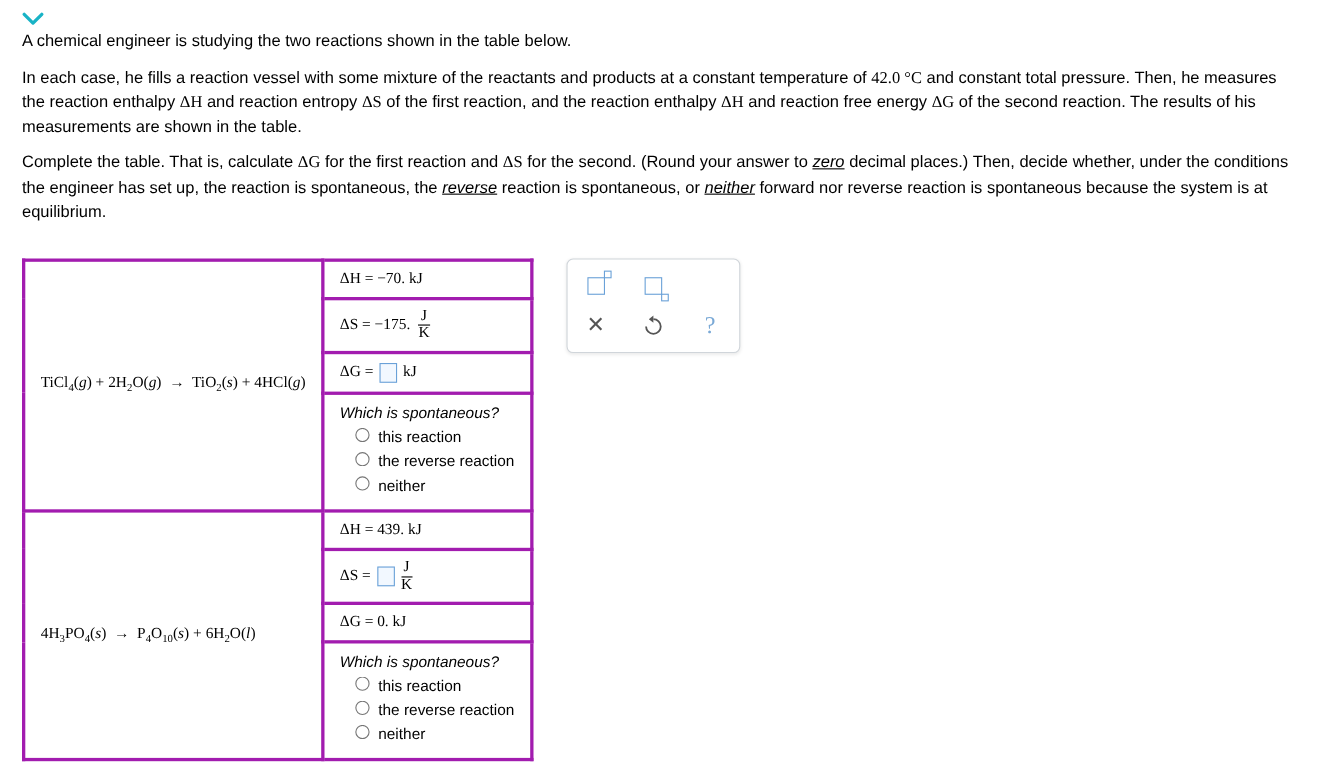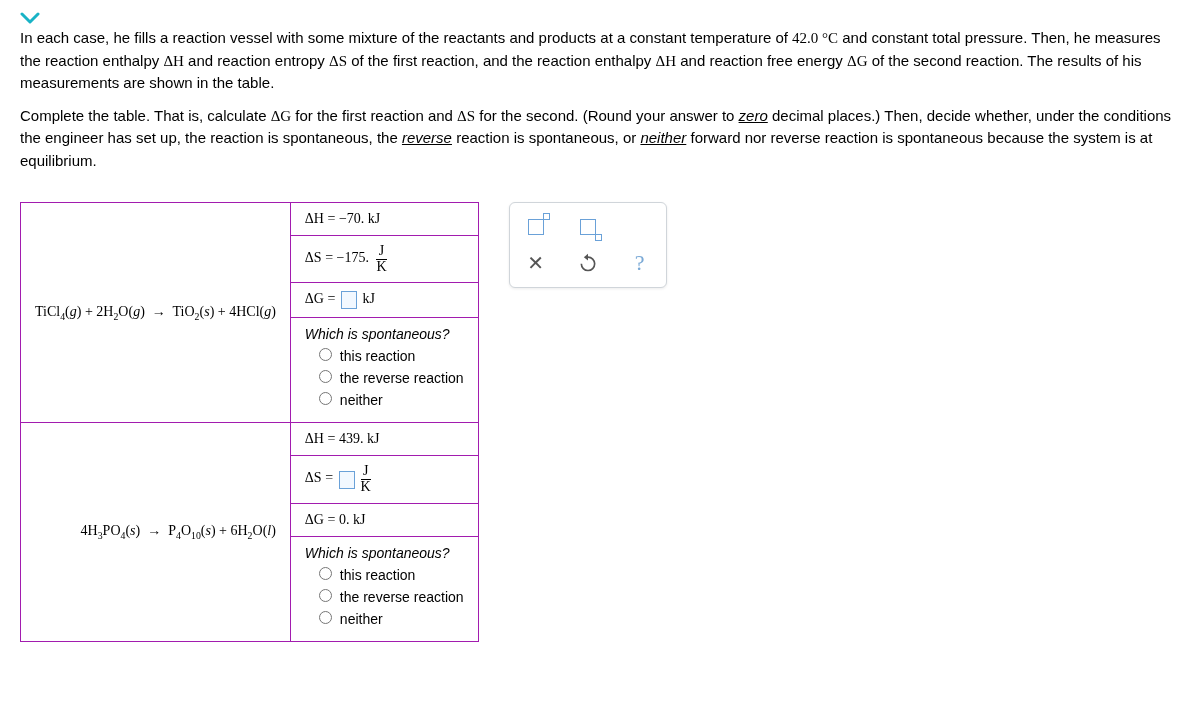--- a/index.html
+++ b/index.html
@@ -21,21 +21,21 @@
     .content-area {
       display: flex;
       margin-top: 30px;
       align-items: flex-start;
       gap: 30px;
     }
     table.reactions {
       border-collapse: collapse;
     }
     table.reactions td {
-      border: 1px solid #a21caf;
+      border: 3px solid #a21caf;
       padding: 8px 14px;
       vertical-align: middle;
       font-size: 14px;
     }
     td.reaction-cell {
       padding: 18px 22px;
       font-size: 16px;
       white-space: nowrap;
       margin-top: 24px;
     }
@@ -90,20 +90,23 @@
 <body>
 
 
 
 <svg class="chevron" viewBox="0 0 20 12">
     <path d="M2 2 L10 10 L18 2" stroke="#19b3c6" stroke-width="3" fill="none" stroke-linecap="round" stroke-linejoin="round"></path>
   </svg>
 
 <div class="intro">
   <p>
+    <span>A chemical engineer is studying the two reactions shown in the table below.</span>
+  </p>
+  <p>
     <span>In each case, he fills a reaction vessel with some mixture of the reactants and products at a constant temperature of </span><span style="font-family:'Times New Roman',serif;">42.0 °C</span><span> and constant total pressure. Then, he measures the reaction enthalpy </span><span style="font-family:'Times New Roman',serif;">ΔH</span><span> and reaction entropy </span><span style="font-family:'Times New Roman',serif;">ΔS</span><span> of the first reaction, and the reaction enthalpy </span><span style="font-family:'Times New Roman',serif;">ΔH</span><span> and reaction free energy </span><span style="font-family:'Times New Roman',serif;">ΔG</span><span> of the second reaction. The results of his measurements are shown in the table.</span>
   </p>
   <p>
     <span>Complete the table. That is, calculate </span><span style="font-family:'Times New Roman',serif;">ΔG</span><span> for the first reaction and </span><span style="font-family:'Times New Roman',serif;">ΔS</span><span> for the second. (Round your answer to </span><span class="italic">zero</span><span> decimal places.) Then, decide whether, under the conditions the engineer has set up, the reaction is spontaneous, the </span><span class="italic">reverse</span><span> reaction is spontaneous, or </span><span class="italic">neither</span><span> forward nor reverse reaction is spontaneous because the system is at equilibrium.</span>
   </p>
 </div>
 
 <div class="content-area">
 
   <table class="reactions">
@@ -139,21 +142,21 @@
               <span>the reverse reaction</span>
             </div>
         <div class="radio-row">
               <input type="radio" name="r1" style="">
               <span>neither</span>
             </div>
       </td>
     </tr>
 
     <tr>
-      <td rowspan="4" class="reaction-cell" style="font-family:'Times New Roman',serif;text-align:right;">
+      <td rowspan="4" class="reaction-cell" style="font-family:'Times New Roman',serif;">
         4H<span class="math-sub">3</span>PO<span class="math-sub">4</span>(<i>s</i>) &nbsp;→&nbsp; P<span class="math-sub">4</span>O<span class="math-sub">10</span>(<i>s</i>) + 6H<span class="math-sub">2</span>O(<i>l</i>)
       </td>
       <td style="font-family:'Times New Roman',serif;">
         <span>ΔH</span><span> = 439. kJ</span>
       </td>
     </tr>
     <tr>
       <td style="font-family:'Times New Roman',serif;">
         <span>ΔS</span><span> = </span><span class="input-box"></span><span class="frac"><span class="num">J</span><span class="den">K</span></span>
       </td>

